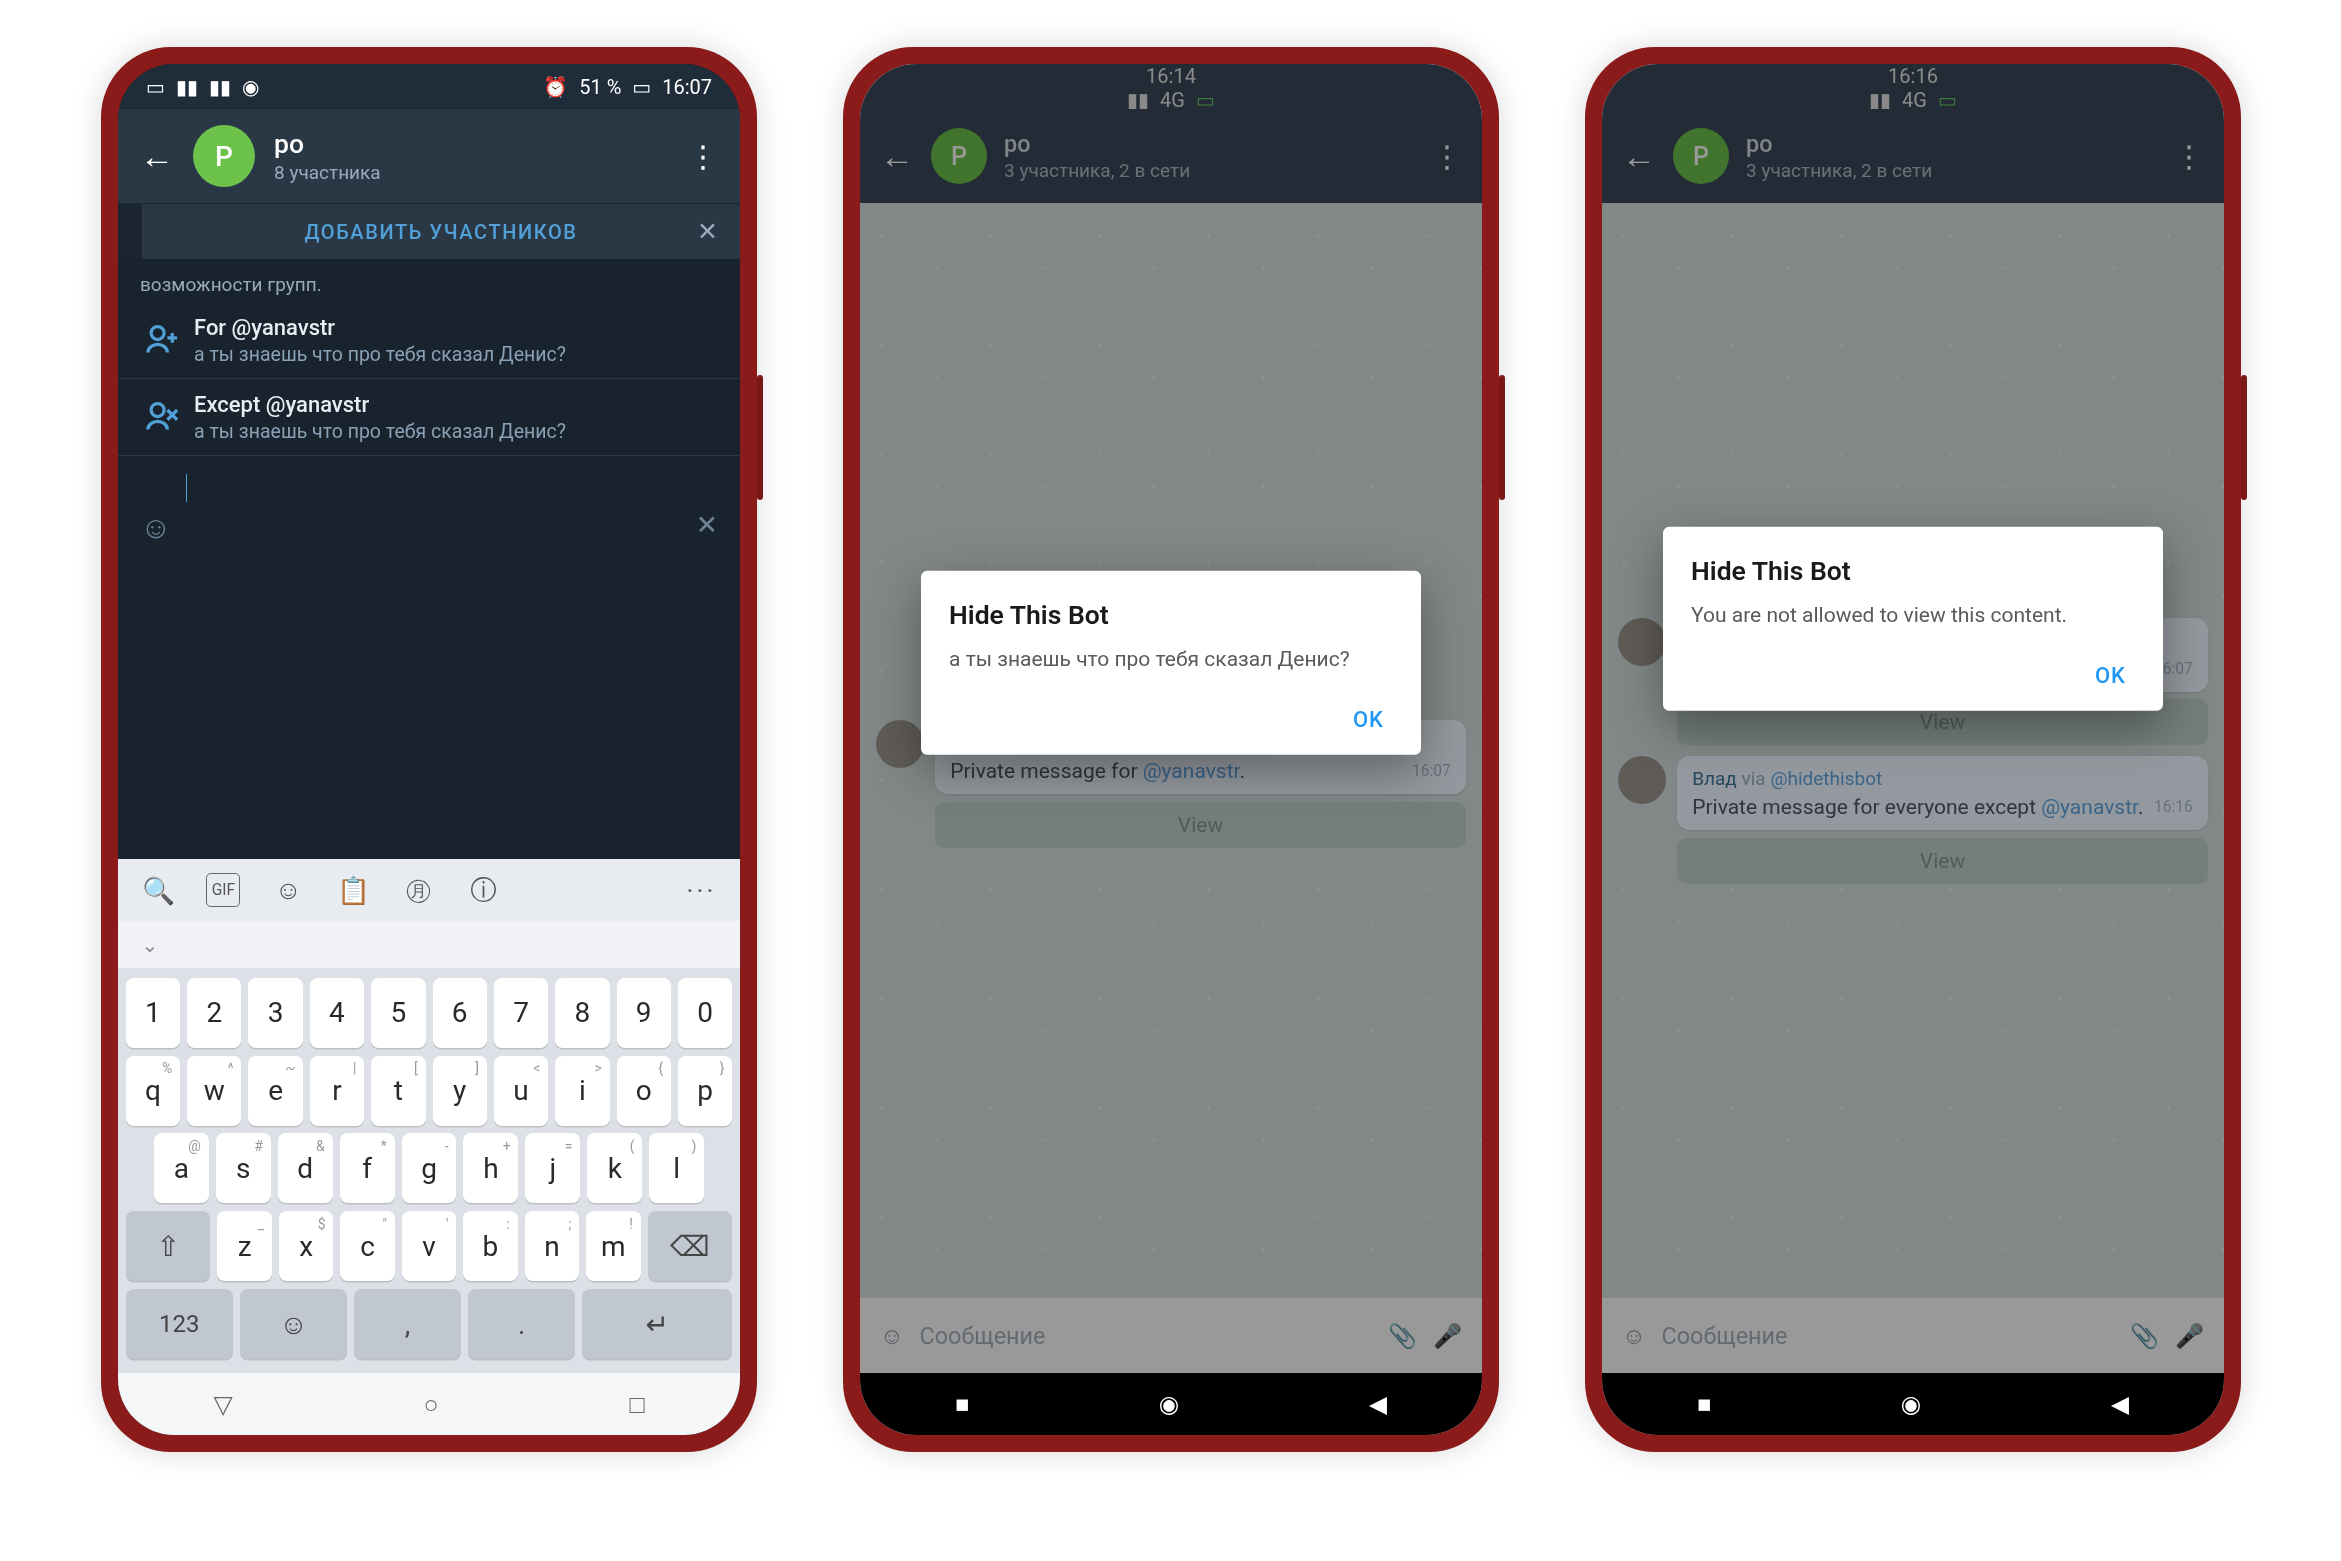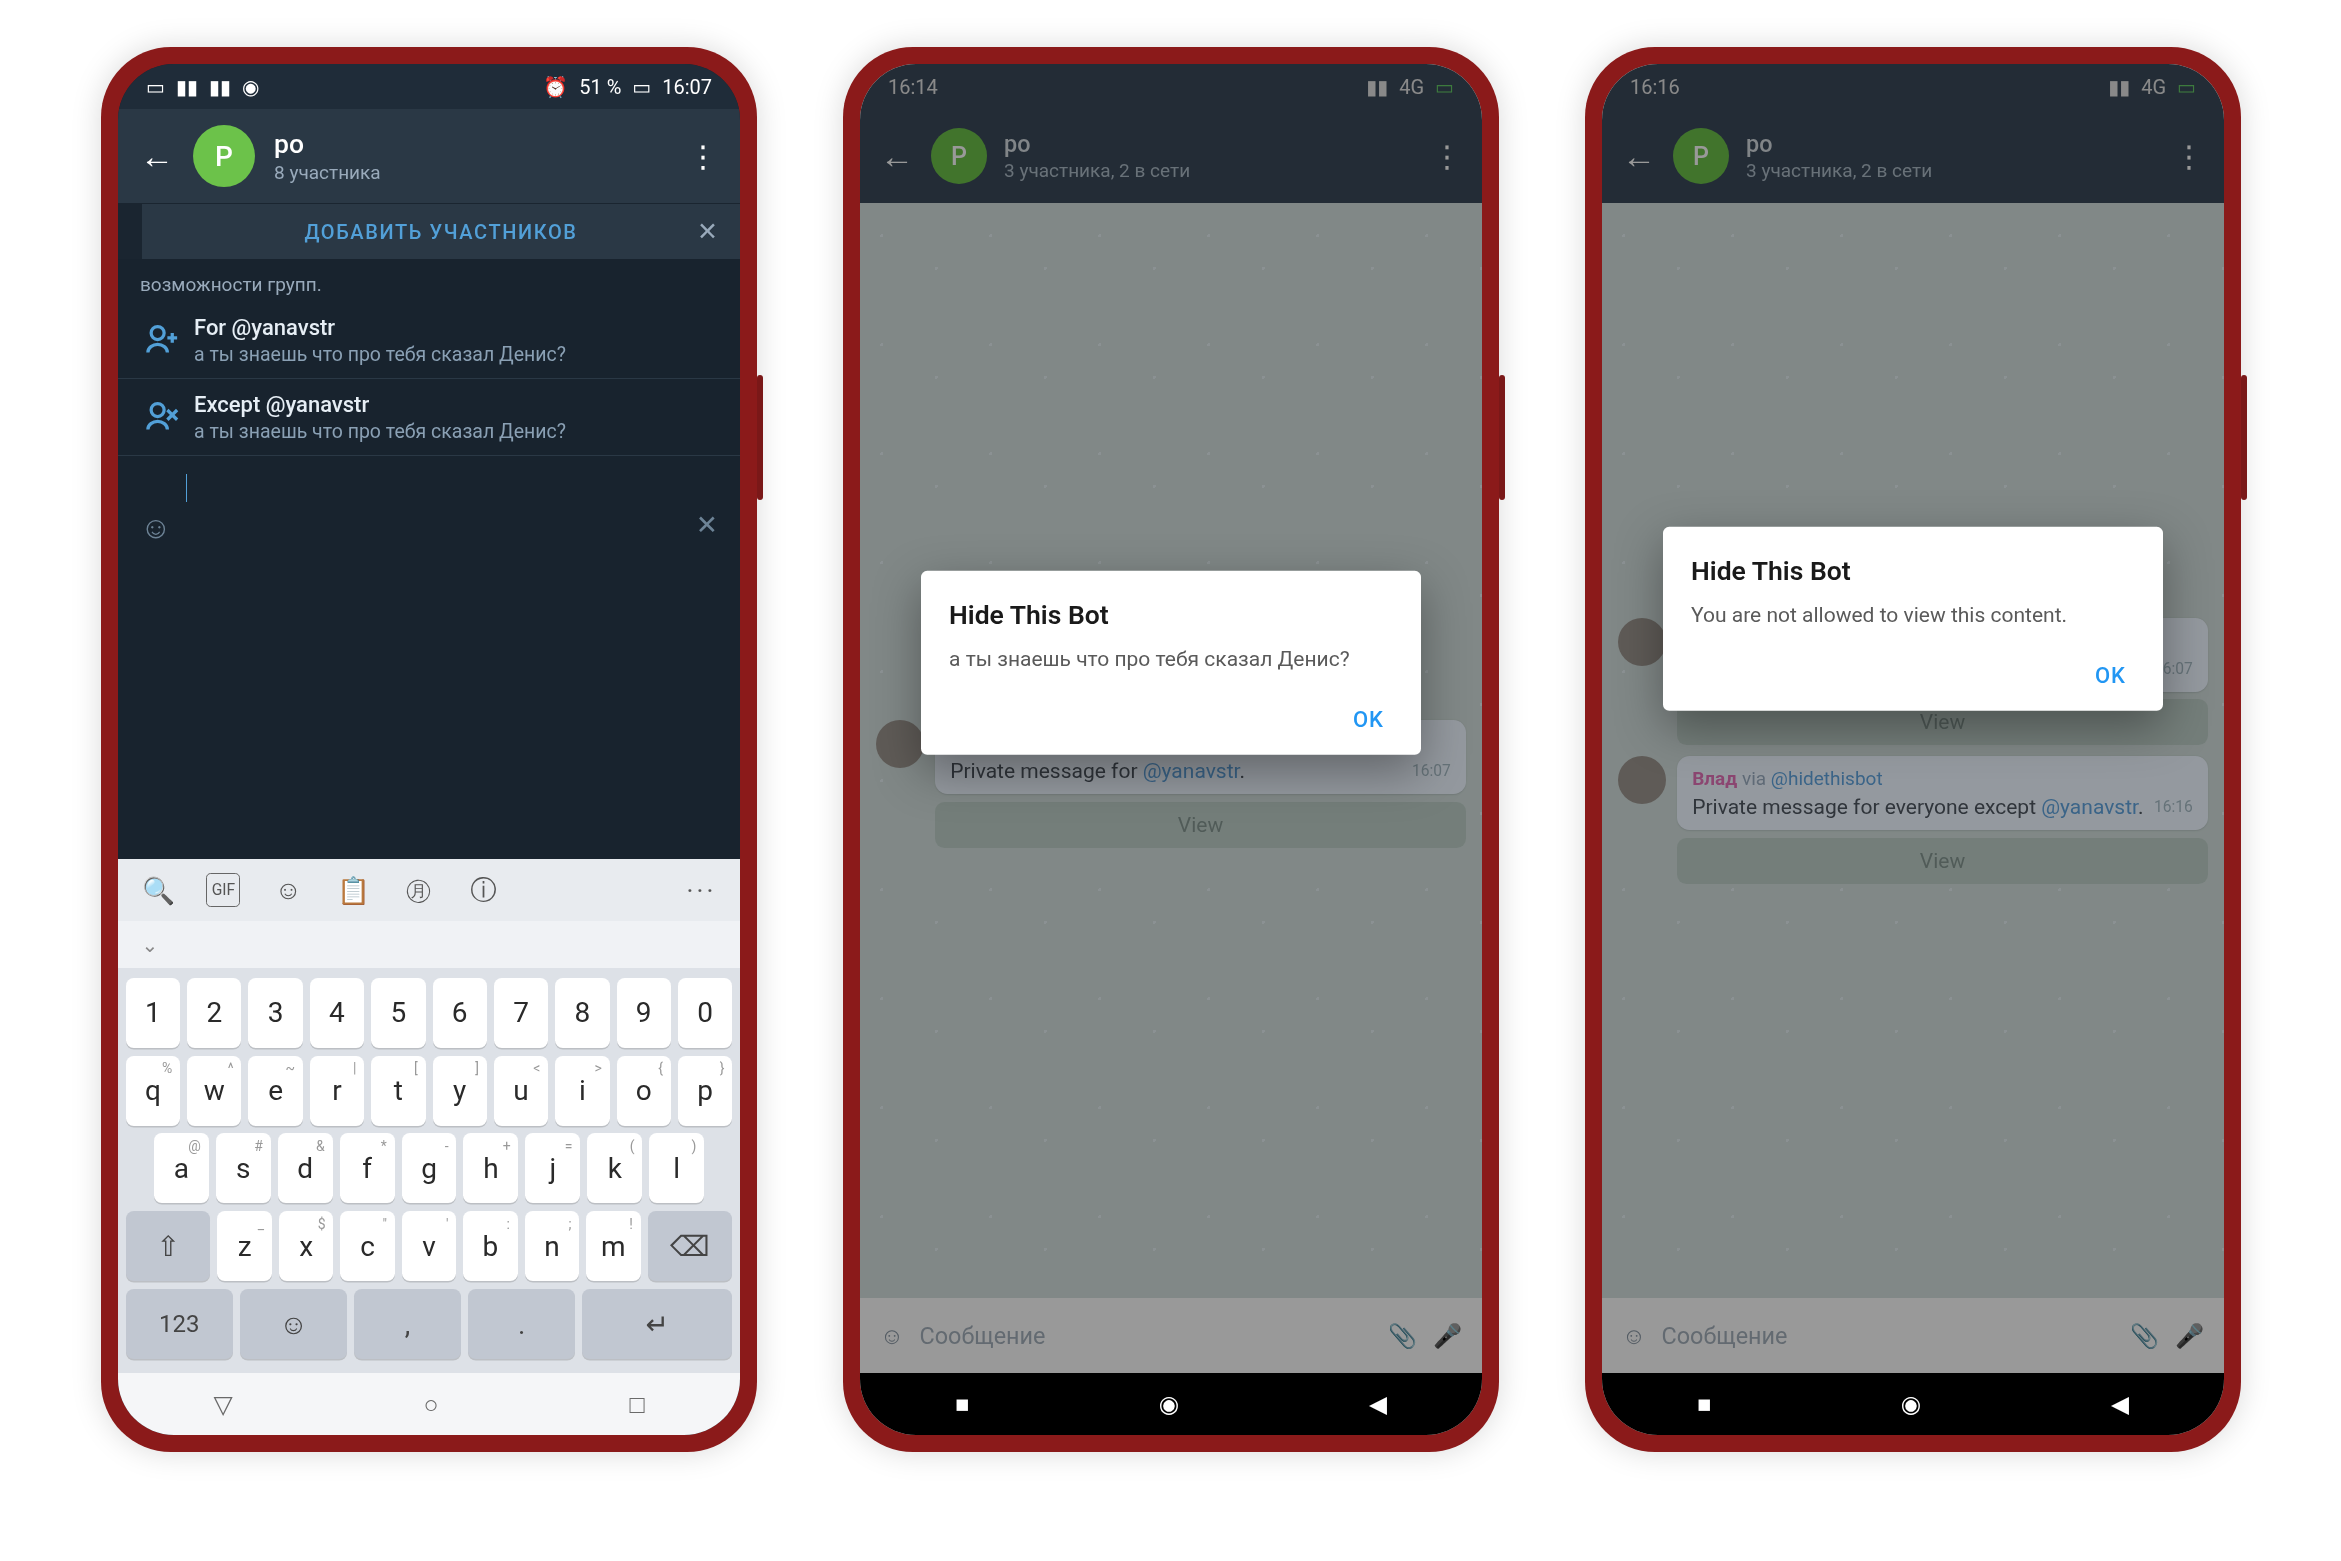--- a/index.html
+++ b/index.html
@@ -133,21 +133,21 @@
     height:62px;background:#f5f6f8;
     display:flex;align-items:center;justify-content:space-around;
     font-size:25px;color:#6a6a6a;
   }
 
   
   .screen-light{background:#e7ece4}
   .status-bar-light{
     height:45px;background:#3a4a5a;color:#e5e5e5;
     display:flex;align-items:center;justify-content:space-between;
-    padding:0 28px;font-size:20px;
+    padding:0 28px;font-size:20px;flex-direction:column;
   }
   .header-light{
     height:94px;background:#3a4a5a;
     display:flex;align-items:center;gap:17px;padding:0 20px;color:#d7dde2;
   }
   .header-light .header-sub{color:#aebcc8}
   .chat-light{
     flex:1;position:relative;
     background:#d4dac9;
     background-image:
@@ -162,21 +162,21 @@
     background:rgba(120,135,120,0.85);color:#fff;
     padding:6.2px 17px;border-radius:19px;font-size:19px;
   }
   .msg{display:flex;gap:11px;margin:11px 0;align-items:flex-start}
   .msg-av{width:48px;height:48px;border-radius:50%;background:#8a7560;flex-shrink:0}
   .bubble{
     background:#fff;border-radius:12.5px;padding:11px 15.6px;
     min-width:328px;box-shadow:0 0.8px 1.6px rgba(0,0,0,0.15);
   }
   .bub-head{font-size:19px}
-  .bub-head .from{color:#ec4899;font-weight:700}
+  .bub-head .from{color:#0c4a6e;font-weight:400}
   .bub-head .via{color:#8a98a5}
   .bub-head .bot{color:#3a8bcc}
   .bub-body{font-size:21px;color:#222;margin-top:4.7px}
   .bub-body .link{color:#3a8bcc}
   .bub-time{font-size:15.6px;color:#9aa;text-align:right;margin-top:3.1px}
   .view-btn{
     margin-top:7.8px;background:#b8c4ae;color:#6a7763;
     text-align:center;padding:11px;border-radius:9.4px;font-size:21px;
   }
   .input-light{

